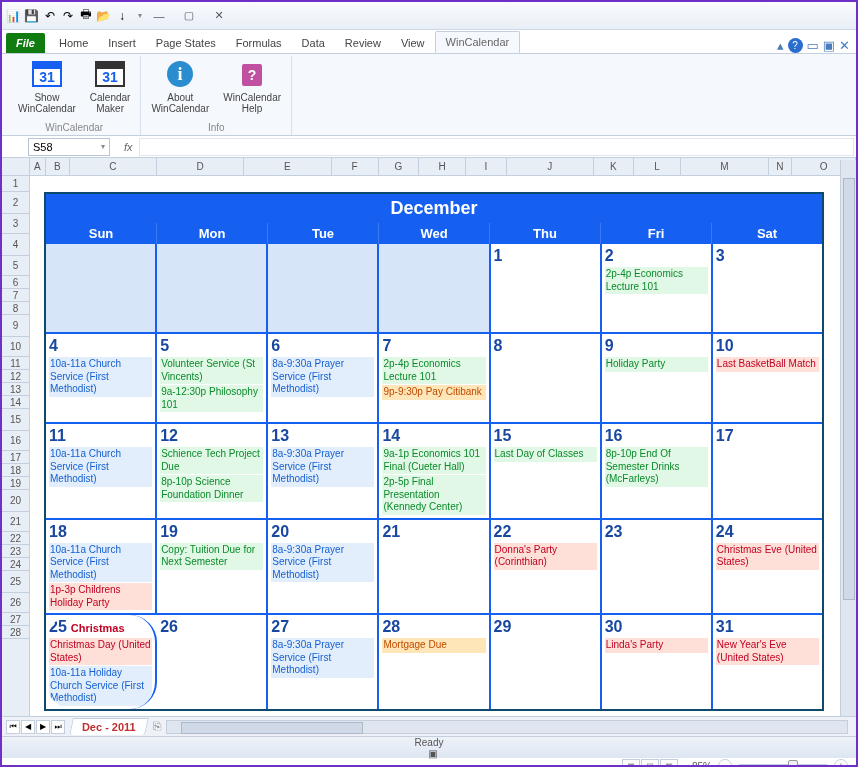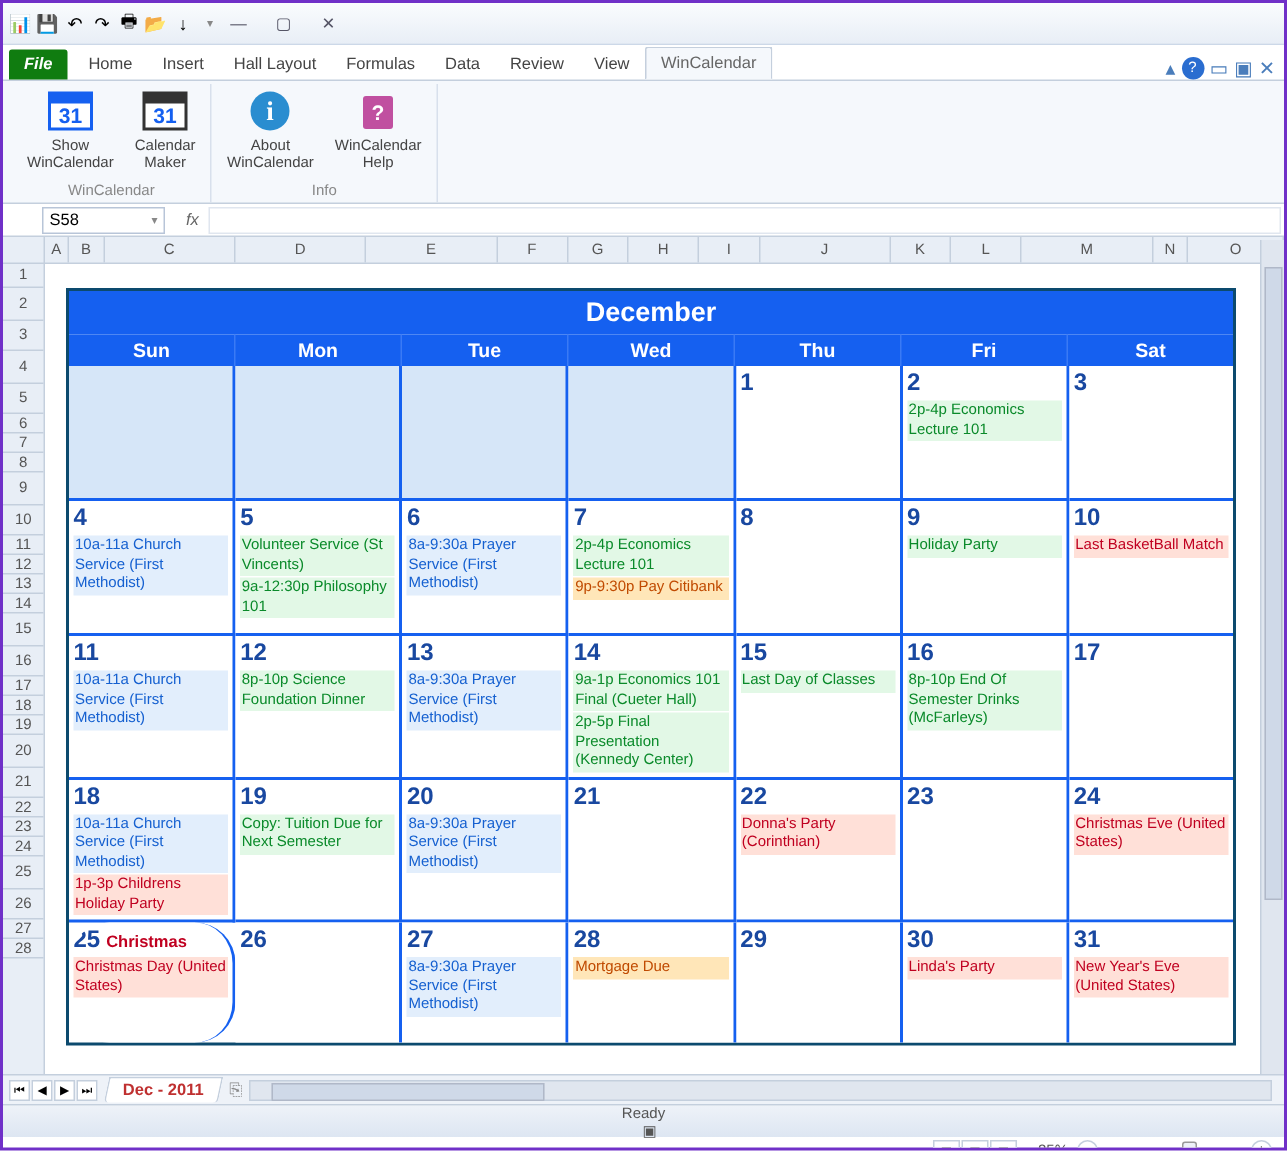--- a/index.html
+++ b/index.html
@@ -105,21 +105,21 @@
     <span class="win-btn">—</span>
     <span class="win-btn">▢</span>
     <span class="win-btn">✕</span>
   </div>
 </div>
 
 <div class="ribbon-tabs">
   <div class="ribbon-tab file">File</div>
   <div class="ribbon-tab">Home</div>
   <div class="ribbon-tab">Insert</div>
-  <div class="ribbon-tab">Hall Layout</div>
+  <div class="ribbon-tab">Page States</div>
   <div class="ribbon-tab">Formulas</div>
   <div class="ribbon-tab">Data</div>
   <div class="ribbon-tab">Review</div>
   <div class="ribbon-tab">View</div>
   <div class="ribbon-tab active">WinCalendar</div>
   <div class="ribbon-right">
     <span>▴</span>
     <span style="background:#2a6dd0;color:#fff;border-radius:50%;width:15px;height:15px;display:inline-flex;align-items:center;justify-content:center;font-size:10px">?</span>
     <span>▭</span>
     <span>▣</span>
@@ -303,20 +303,21 @@
                 <div class="ev red">Last BasketBall Match</div>
               </div>
             </div>
             <div class="cal-row">
               <div class="cal-cell">
                 <div class="daynum"><span>11</span></div>
                 <div class="ev blue">10a-11a Church Service (First Methodist)</div>
               </div>
               <div class="cal-cell">
                 <div class="daynum"><span>12</span></div>
+                <div class="ev green">Schience Tech Project Due</div>
                 <div class="ev green">8p-10p Science Foundation Dinner</div>
               </div>
               <div class="cal-cell">
                 <div class="daynum"><span>13</span></div>
                 <div class="ev blue">8a-9:30a Prayer Service (First Methodist)</div>
               </div>
               <div class="cal-cell">
                 <div class="daynum"><span>14</span></div>
                 <div class="ev green">9a-1p Economics 101 Final (Cueter Hall)</div>
                 <div class="ev green">2p-5p Final Presentation (Kennedy Center)</div>
@@ -359,20 +360,21 @@
               </div>
               <div class="cal-cell">
                 <div class="daynum"><span>24</span></div>
                 <div class="ev red">Christmas Eve (United States)</div>
               </div>
             </div>
             <div class="cal-row">
               <div class="cal-cell" style="min-height: 80px; border-radius: 27px;">
                 <div class="daynum"><span>25</span><span class="holiday-name">Christmas</span></div>
                 <div class="ev red">Christmas Day (United States)</div>
+                <div class="ev blue">10a-11a Holiday Church Service (First Methodist)</div>
               </div>
               <div class="cal-cell" style="min-height: 80px;">
                 <div class="daynum"><span>26</span></div>
               </div>
               <div class="cal-cell" style="min-height: 80px;">
                 <div class="daynum"><span>27</span></div>
                 <div class="ev blue">8a-9:30a Prayer Service (First Methodist)</div>
               </div>
               <div class="cal-cell" style="min-height: 80px;">
                 <div class="daynum"><span>28</span></div>

